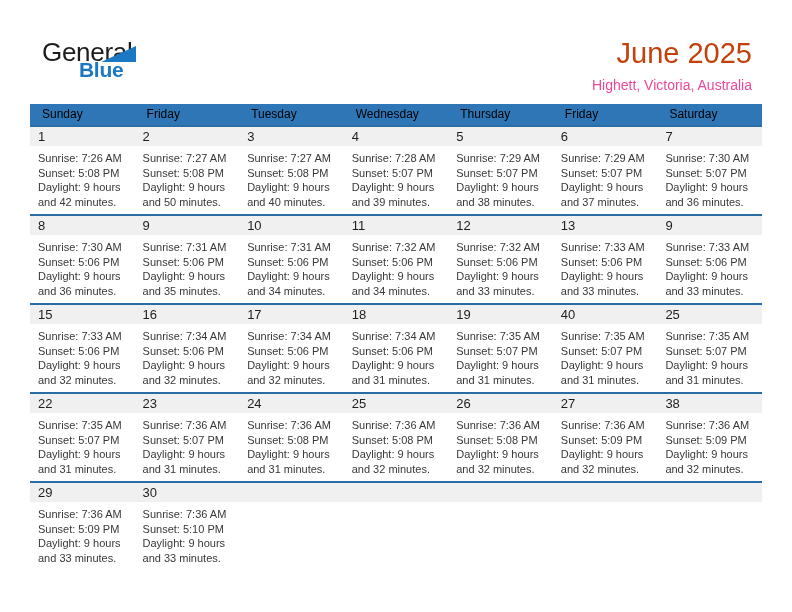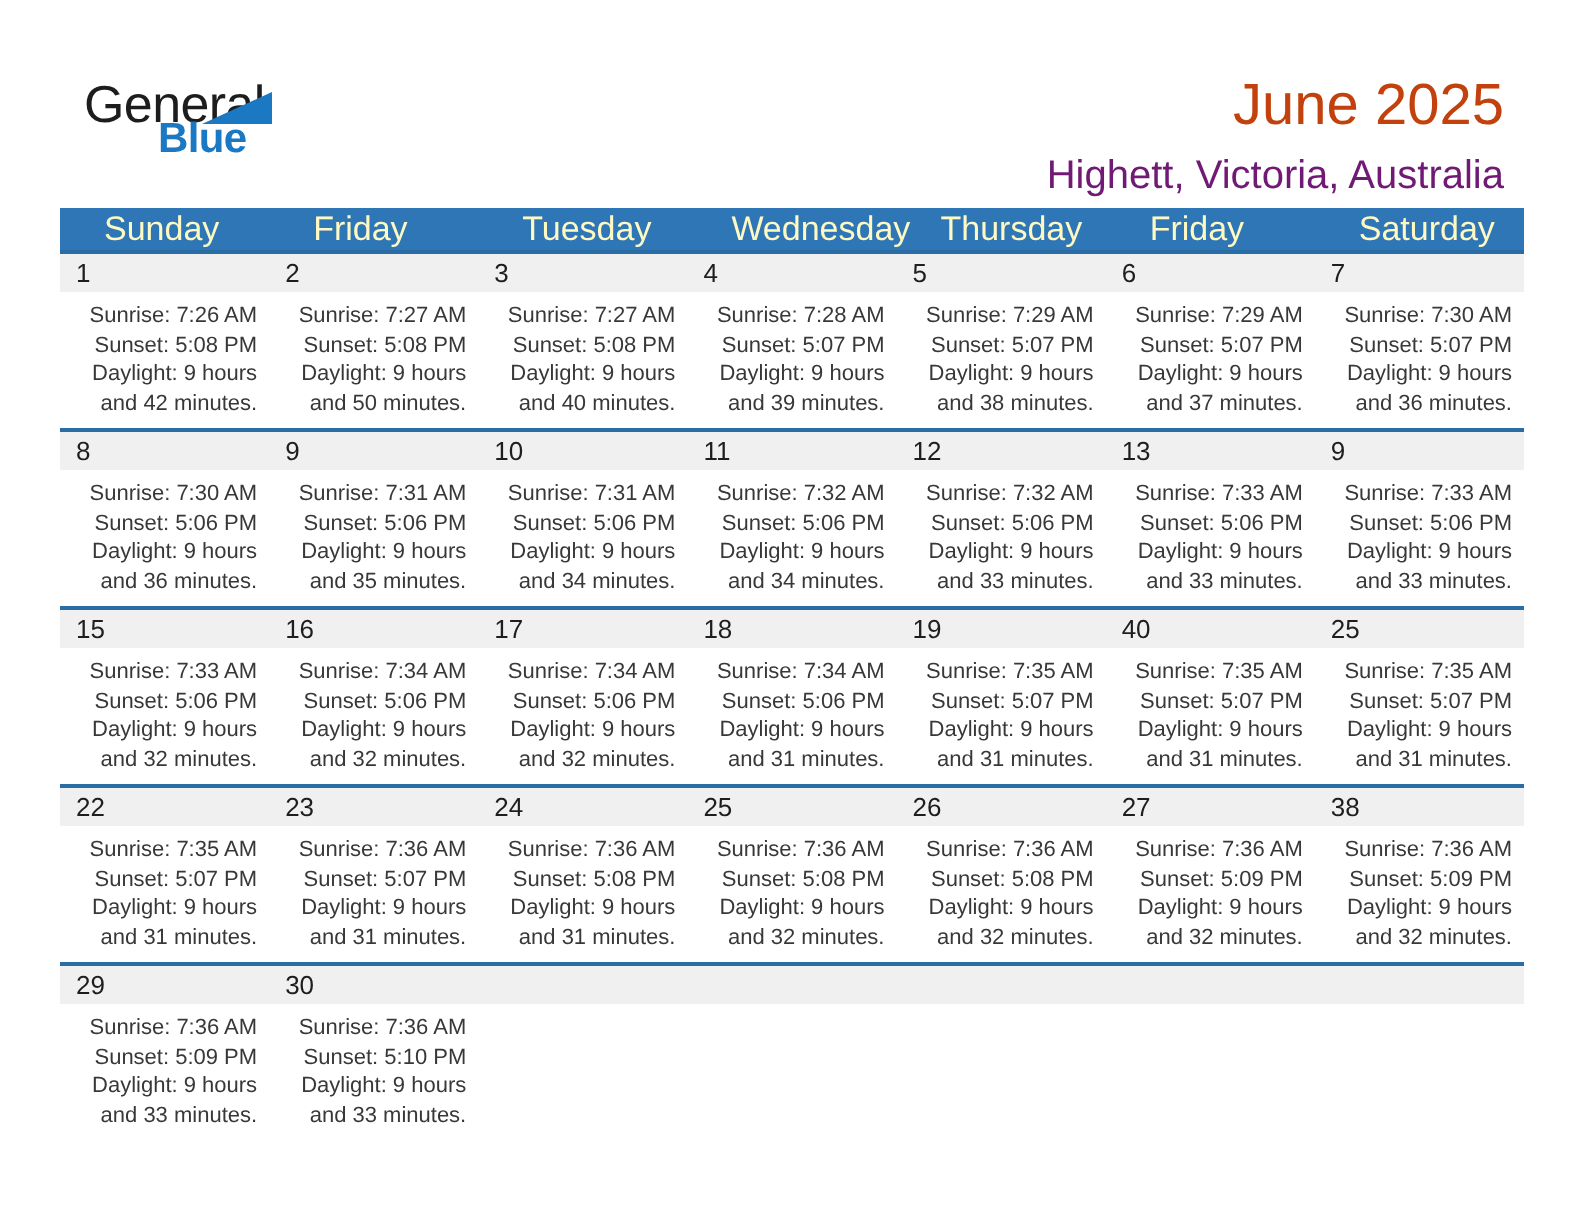--- a/index.html
+++ b/index.html
@@ -18,46 +18,46 @@
   }
   .lg-tri { position: absolute; left: 59px; top: 9px; }
   .lg-blue {
     position: absolute; left: 37px; top: 21px;
     font-size: 21px; color: var(--logo-blue, #1b78c2); letter-spacing: -0.3px; font-weight: bold;
   }
 
   
   .titles { position: absolute; right: 40px; top: 38px; text-align: right; }
   .month-title { font-size: 29px; color: #c2410c; line-height: 1.1; }
-  .location { font-size: 20px; color: #701a75; margin-top: 7px; }
+  .location { font-size: 14px; color: #ec4899; margin-top: 7px; }
 
   
   table.cal {
     position: absolute; left: 30px; top: 104px; width: 732px;
     border-collapse: collapse; table-layout: fixed;
   }
   table.cal thead th {
     background: var(--header-blue, #2e76b6);
-    color: #fef9c3; font-weight: 400; font-size: 17px;
+    color: #000000; font-weight: 400; font-size: 12px;
     text-align: left; height: 21px; line-height: 21px;
-    padding: 0 0 0 22px; margin: 0;
+    padding: 0 0 0 12px; margin: 0;
   }
   table.cal tbody td {
     border-top: 2px solid var(--row-line, #2a6da4);
     vertical-align: top; padding: 0; height: 87px;
   }
   .day-num {
     background: var(--strip-gray, #f0f0f0);
     box-sizing: border-box; height: 19px;
     padding: 3px 0 0 8px;
     font-size: 13px; line-height: 14px; color: #1e1e1e;
   }
   .cell-lines {
     padding: 5px 6px 0 8px;
-    font-size: 11px; line-height: 14.6px; color: #383838; text-align: right;
+    font-size: 11px; line-height: 14.6px; color: #383838;
   }
 </style>
 </head>
 <body>
 
 <div class="page">
 
   <div class="logo">
     <span class="lg-general">General</span>
     <svg class="lg-tri" width="35" height="16" viewBox="0 0 35 16">

